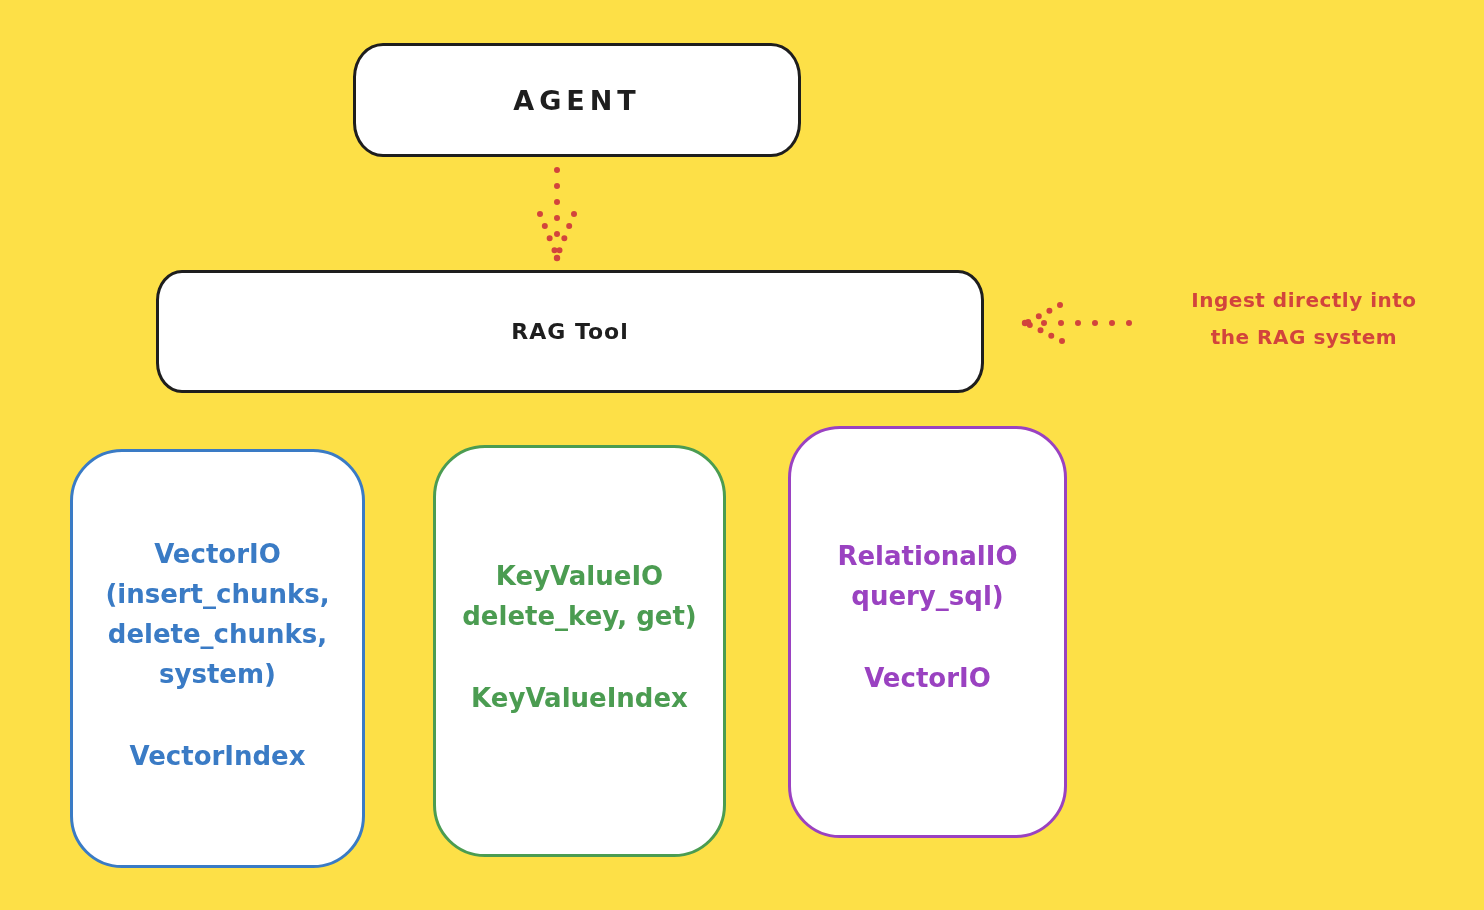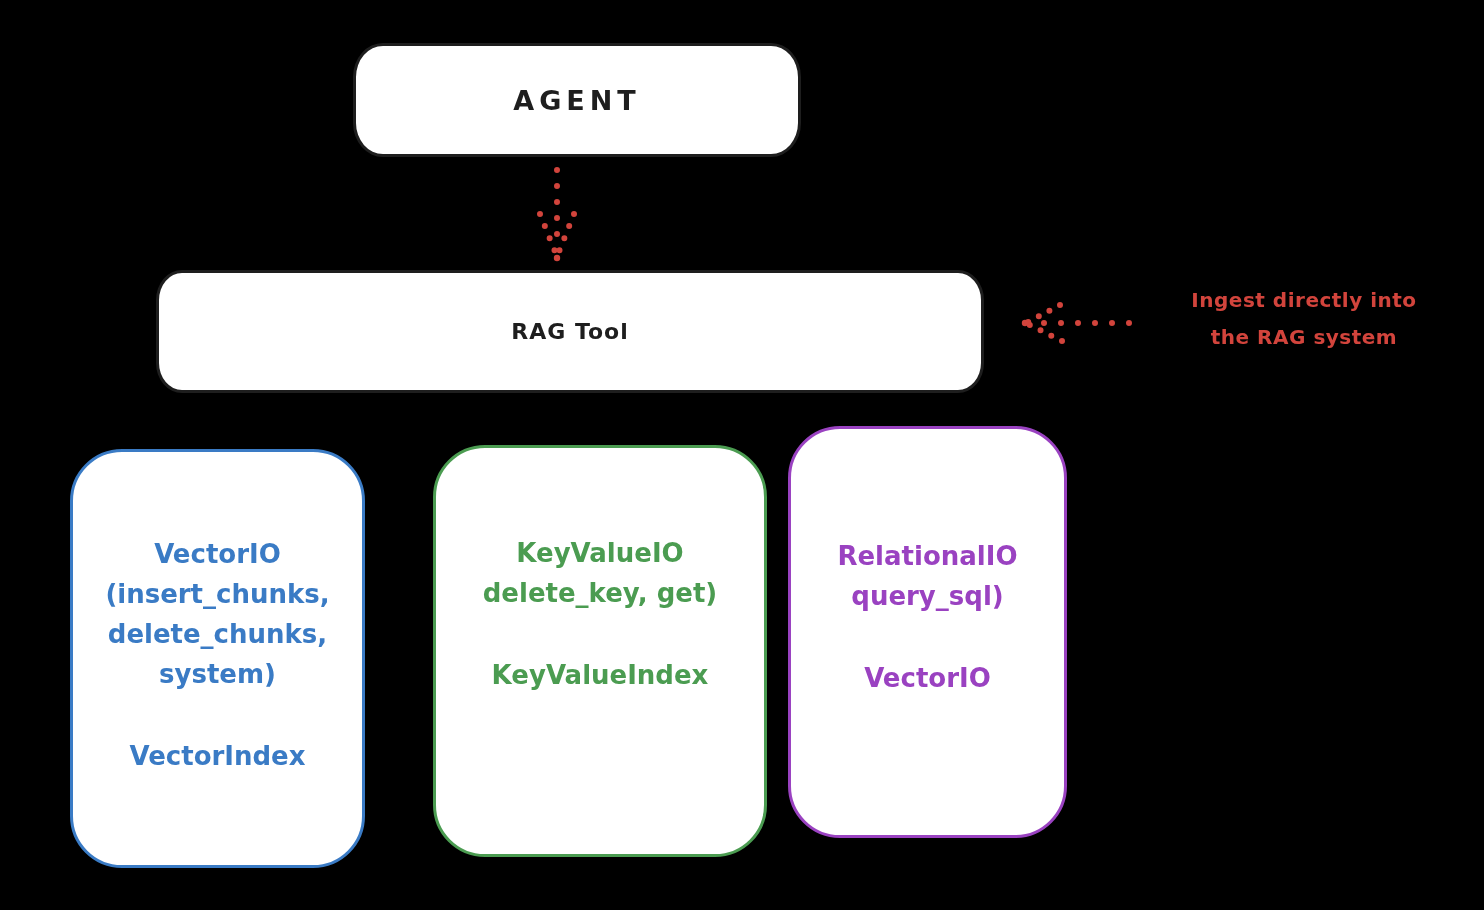--- a/index.html
+++ b/index.html
@@ -5,21 +5,21 @@
   html, body {
     margin: 0;
     padding: 0;
     background: #ffffff;
     font-family: "DejaVu Sans", sans-serif;
   }
   .canvas {
     position: relative;
     width: 1484px;
     height: 910px;
-    background: #000000;
+    background: #fde047;
     overflow: hidden;
     --black: #1e1e1e;
     --red: #d2443c;
     --blue: #3a7bc5;
     --green: #4b9c51;
     --purple: #9a42c1;
   }
   .node {
     position: absolute;
     box-sizing: border-box;
@@ -63,22 +63,22 @@
   .backend .footer {
     margin-top: 42px;
   }
   .backend-vector {
     left: 70px; top: 449px;
     width: 295px; height: 419px;
     padding-top: 82px;
   }
   .backend-keyvalue {
     left: 433px; top: 445px;
-    width: 334px; height: 412px;
-    padding-top: 85px;
+    width: 293px; height: 412px;
+    padding-top: 108px;
   }
   .backend-relational {
     left: 788px; top: 426px;
     width: 279px; height: 412px;
     padding-top: 107px;
   }
   .annotation {
     position: absolute;
     left: 1128px; top: 282px;
     width: 352px;

